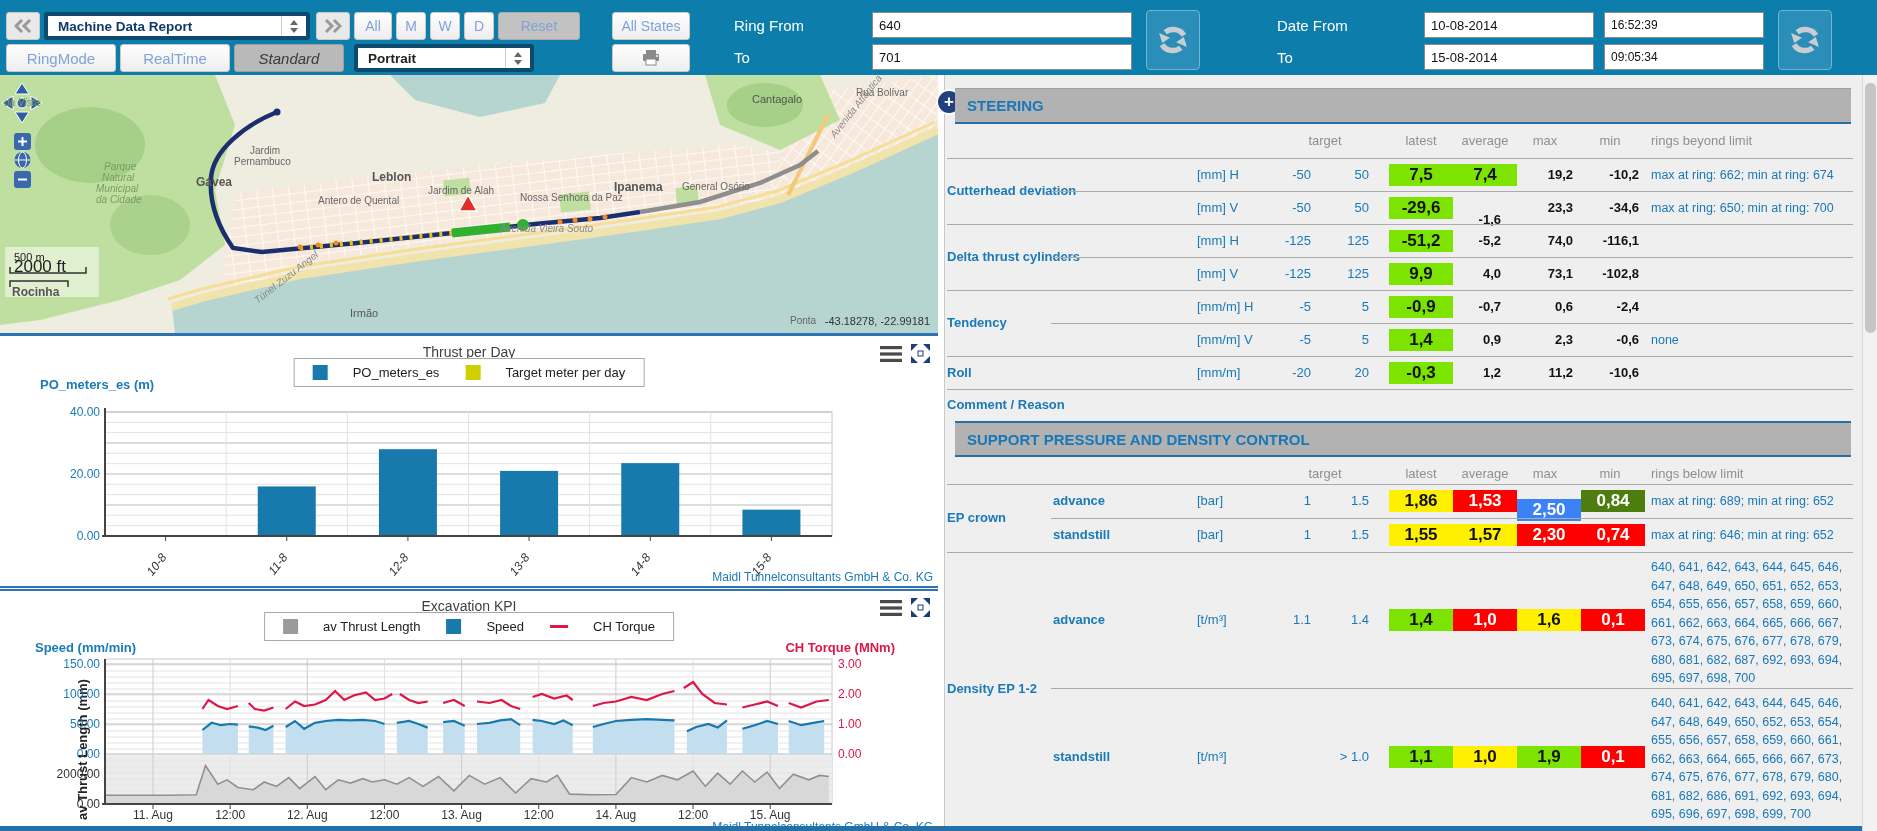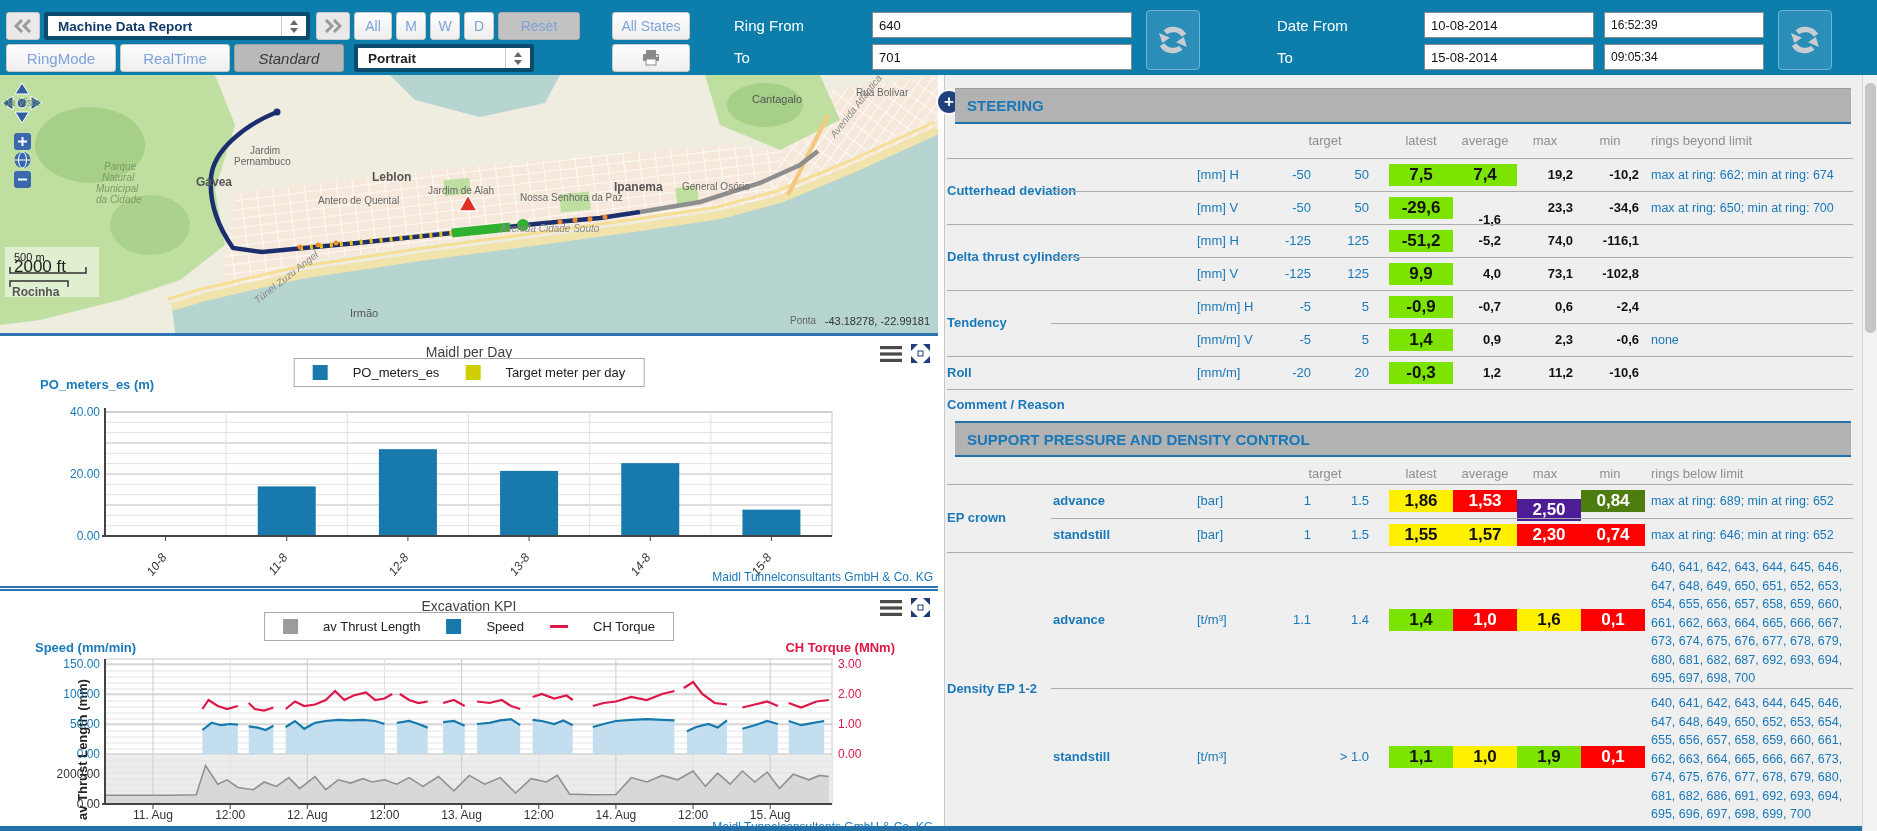--- a/index.html
+++ b/index.html
@@ -217,34 +217,34 @@
           <div class="maplbl" style="left: 234px; top: 81px; font-size: 10px; color: rgb(102, 102, 102);">Pernambuco</div>
           <div class="maplbl" style="left: 372px; top: 95px; font-size: 12px; color: rgb(85, 85, 85); font-weight: bold;">Leblon</div>
           <div class="maplbl" style="left: 318px; top: 120px; font-size: 10px; color: rgb(102, 102, 102);">Antero de Quental</div>
           <div class="maplbl" style="left: 428px; top: 110px; font-size: 10px; color: rgb(102, 102, 102);">Jardim de Alah</div>
           <div class="maplbl" style="left: 520px; top: 117px; font-size: 10px; color: rgb(102, 102, 102);">Nossa Senhora da Paz</div>
           <div class="maplbl" style="left: 614px; top: 105px; font-size: 12px; color: rgb(85, 85, 85); font-weight: bold;">Ipanema</div>
           <div class="maplbl" style="left: 682px; top: 106px; font-size: 10px; color: rgb(102, 102, 102);">General Osório</div>
           <div class="maplbl" style="left: 752px; top: 18px; font-size: 11px; color: rgb(85, 85, 85);">Cantagalo</div>
           <div class="maplbl" style="left: 856px; top: 12px; font-size: 10px; color: rgb(102, 102, 102);">Rua Bolívar</div>
           <div class="maplbl" style="left: 828px; top: 58px; font-size: 10px; color: rgb(138, 138, 138); font-style: italic; transform: rotate(-52deg); transform-origin: left top;">Avenida Atlântica</div>
-          <div class="maplbl" style="left: 500px; top: 148px; font-size: 10px; color: rgb(138, 138, 138); font-style: italic;">Avenida Cidade Souto</div>
+          <div class="maplbl" style="left: 500px; top: 148px; font-size: 10px; color: rgb(138, 138, 138); font-style: italic;">Avenida Vieira Souto</div>
           <div class="maplbl" style="left: 12px; top: 210px; font-size: 12px; color: rgb(85, 85, 85); font-weight: bold;">Rocinha</div>
           <div class="maplbl" style="left: 252px; top: 222px; font-size: 10px; color: rgb(138, 138, 138); font-style: italic; transform: rotate(-38deg); transform-origin: left top;">Túnel Zuzu Angel</div>
           <div class="maplbl" style="left: 350px; top: 232px; font-size: 11px; color: rgb(85, 85, 85);">Irmão</div>
           <div class="maplbl" style="left: 790px; top: 240px; font-size: 10px; color: rgb(102, 102, 102);">Ponta</div>
         </div>
       <div class="maplbl" style="left:14px;top:176px;font-size:11px;color:#222;">500 m</div>
       <div class="maplbl" style="left:14px;top:182px;font-size:17px;color:#222;">2000 ft</div>
       <div class="maplbl" style="right:8px;top:240px;font-size:11px;color:#333;">-43.18278, -22.99181</div>
     </div>
     <div class="sep-blue" style="top:258px;height:3px;"></div>
 
     <div id="bar-section" style="position:absolute;left:0;top:261px;width:938px;height:252px;">
-      <div class="cht-title" style="top:8px;">Maidl per Day</div>
+      <div class="cht-title" style="top:8px;">Thrust per Day</div>
       <div class="legend" style="top:22px;">
         <span class="leg-item">
             <span style="width:15px;height:15px;background:#1879AC;display:inline-block;"></span>
             <span>PO_meters_es</span>
           </span>
         <span class="leg-item">
             <span style="width:15px;height:15px;background:#CFCF00;display:inline-block;"></span>
             <span>Target meter per day</span>
           </span>
       </div>
@@ -551,21 +551,21 @@
       <div class="colhdr" style="left: 500px; top: 391px; width: 80px; text-align: center;">average</div>
       <div class="colhdr" style="left: 560px; top: 391px; width: 80px; text-align: center;">max</div>
       <div class="colhdr" style="left: 625px; top: 391px; width: 80px; text-align: center;">min</div>
       <div class="colhdr" style="left: 706px; top: 391px;">rings below limit</div>
       <div class="glabel" style="left: 108px; top: 418px;">advance</div>
       <div class="unit" style="left: 252px; top: 418px;">[bar]</div>
       <div class="tgt" style="left: 306px; top: 418px; width: 60px;">1</div>
       <div class="tgt" style="left: 364px; top: 418px; width: 60px;">1.5</div>
       <div class="valbox" style="left: 444px; top: 415px; background: rgb(255, 240, 0);">1,86</div>
       <div class="valbox" style="left: 508px; top: 415px; background: rgb(255, 0, 0); color: rgb(255, 255, 255);">1,53</div>
-      <div class="valbox" style="left: 572px; top: 424px; background: #4c1d95; color: rgb(255, 255, 255);">2,50</div>
+      <div class="valbox" style="left: 572px; top: 424px; background: #3b82f6; color: rgb(255, 255, 255);">2,50</div>
       <div class="valbox" style="left: 636px; top: 415px; background: #4d7c0f; color: rgb(255, 255, 255);">0,84</div>
       <div class="rings" style="left: 706px; top: 417px; width: 206px;">max at ring: 689; min at ring: 652</div>
       <div class="glabel" style="left: 108px; top: 452px;">standstill</div>
       <div class="unit" style="left: 252px; top: 452px;">[bar]</div>
       <div class="tgt" style="left: 306px; top: 452px; width: 60px;">1</div>
       <div class="tgt" style="left: 364px; top: 452px; width: 60px;">1.5</div>
       <div class="valbox" style="left: 444px; top: 449px; background: rgb(255, 240, 0);">1,55</div>
       <div class="valbox" style="left: 508px; top: 449px; background: rgb(255, 240, 0);">1,57</div>
       <div class="valbox" style="left: 572px; top: 449px; background: rgb(255, 0, 0); color: rgb(255, 255, 255);">2,30</div>
       <div class="valbox" style="left: 636px; top: 449px; background: rgb(255, 0, 0); color: rgb(255, 255, 255);">0,74</div>

